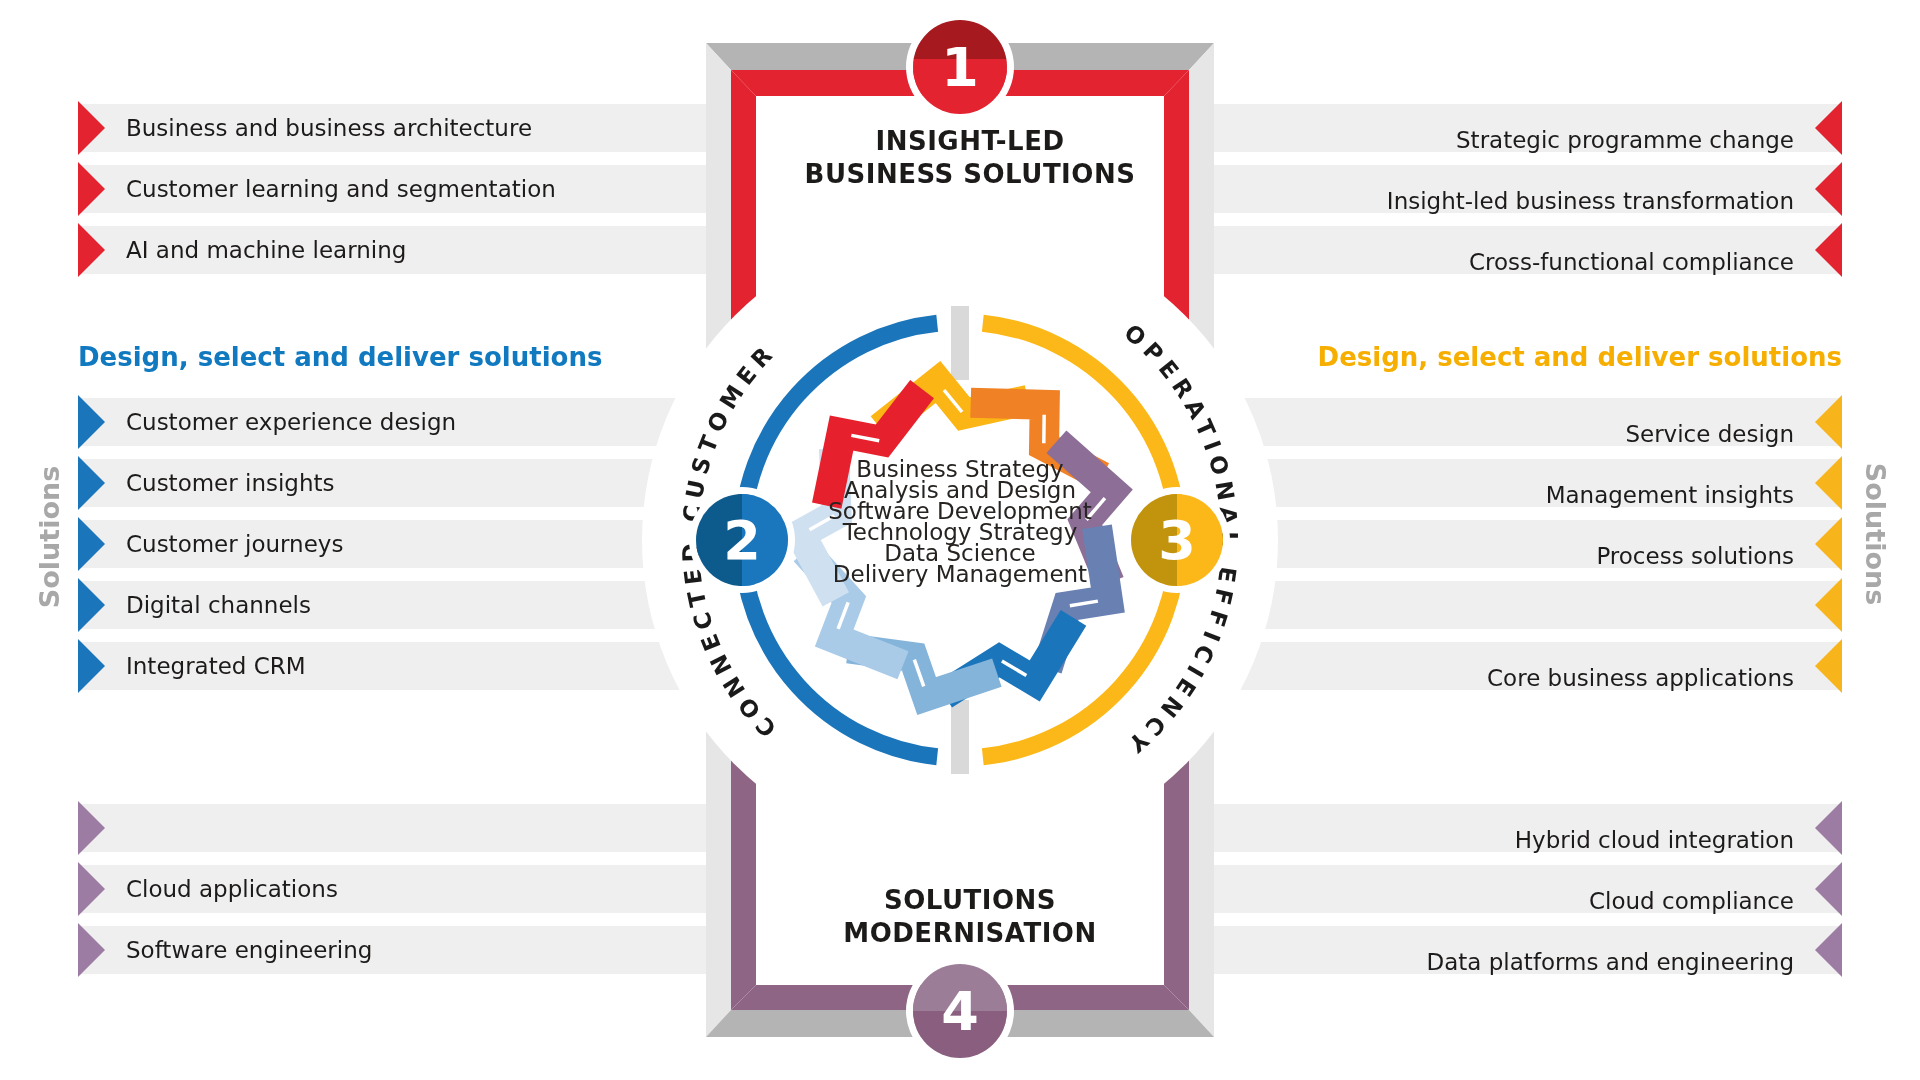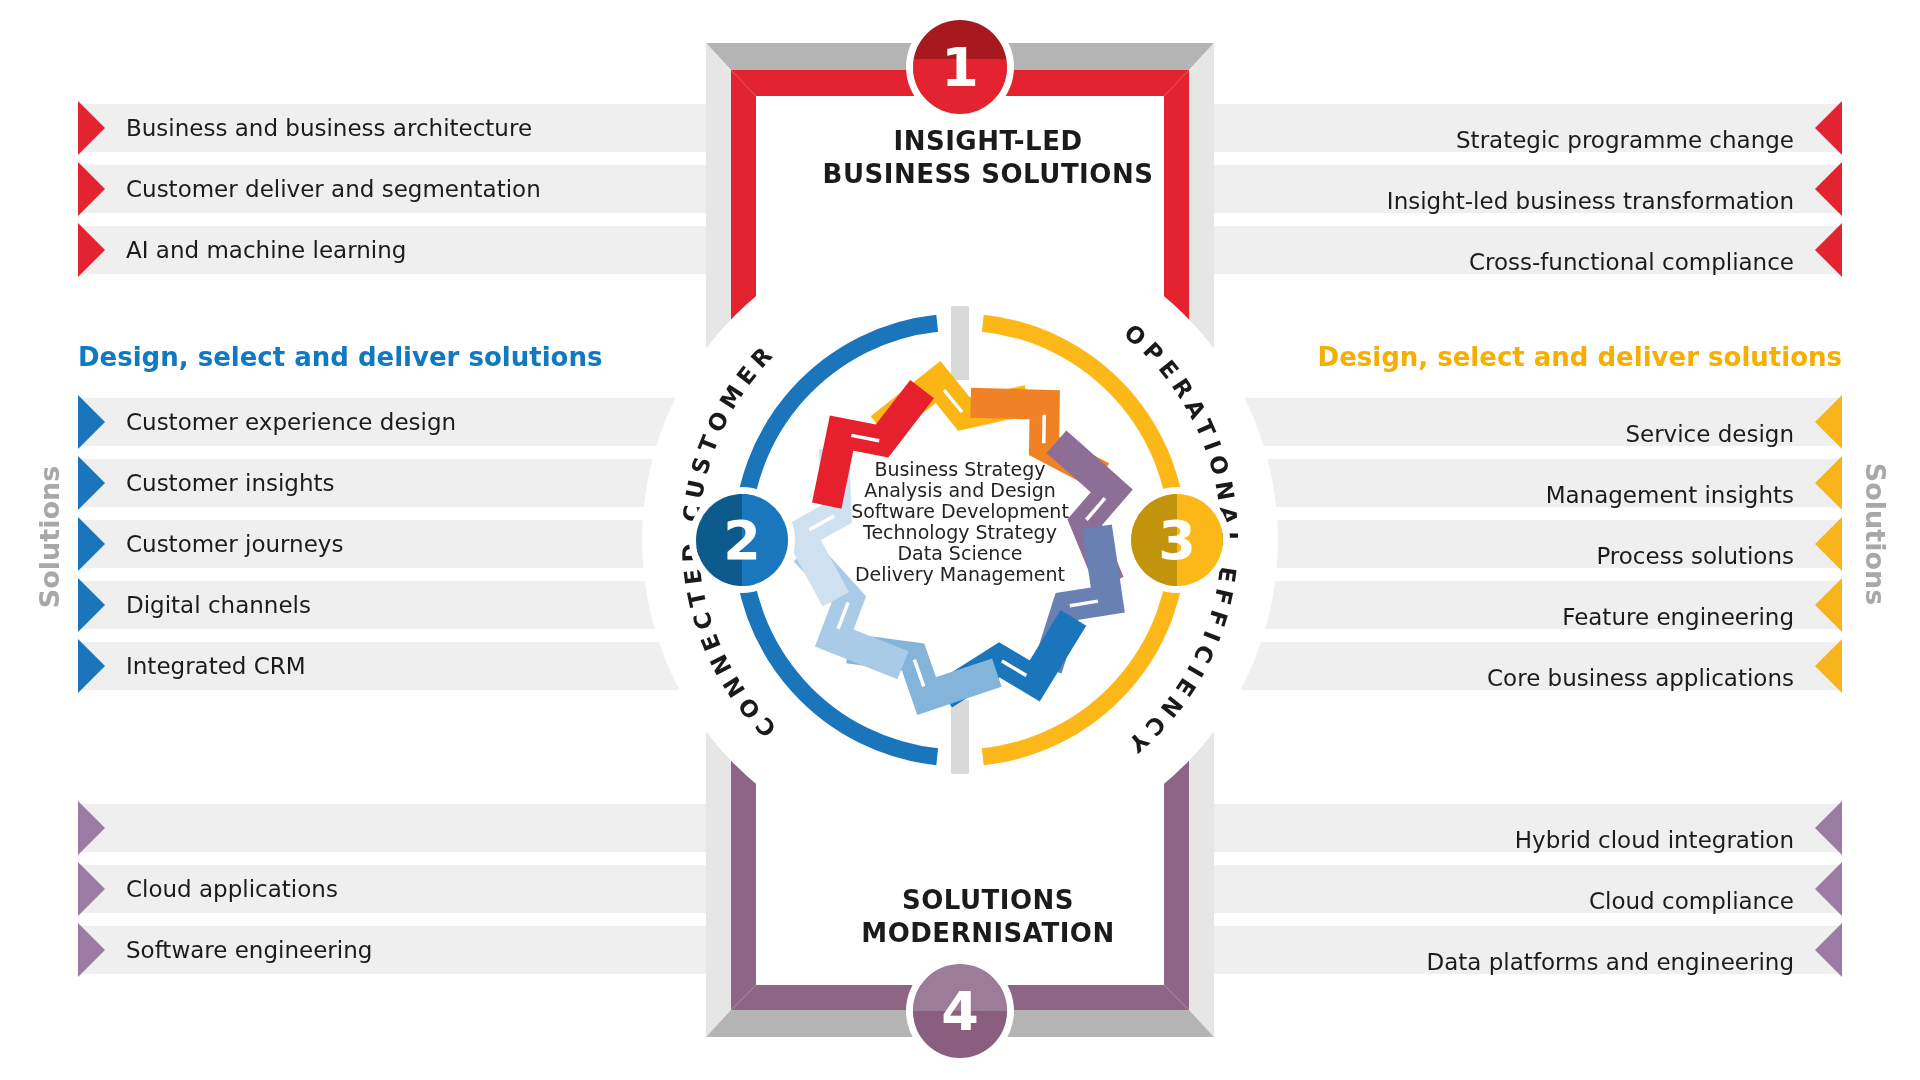--- a/index.html
+++ b/index.html
@@ -24,50 +24,50 @@
   .r .lbl{left:40px;right:48px;text-align:right;margin-top:12px;}
   
   .hdr{position:absolute;top:336px;font-size:26px;font-weight:bold;line-height:42px;white-space:nowrap;}
   .hdr.hl{left:78px;color:#1179bf;}
   .hdr.hr{right:78px;color:#f6ae00;text-align:right;}
   
   .sideLabel{position:absolute;font-size:27px;font-weight:bold;color:#a9a8a8;white-space:nowrap;}
   .sideLabel.sl{left:49px;top:537px;transform:translate(-50%,-50%) rotate(-90deg);}
   .sideLabel.sr{left:1875px;top:534px;transform:translate(-50%,-50%) rotate(90deg);}
   
-  .qtitle{position:absolute;left:758px;width:460px;text-align:center;font-weight:bold;
+  .qtitle{position:absolute;left:740px;width:460px;text-align:center;font-weight:bold;
           font-size:26px;line-height:33px;color:#1d1b1a;letter-spacing:.5px;}
   #qt1{top:125px;}
   #qt4{top:884px;}
   
   .circle{position:absolute;border-radius:50%;box-shadow:0 0 0 7px #fff;color:#fff;font-weight:bold;
           display:flex;align-items:center;justify-content:center;font-size:54px;}
   #c1{left:913px;top:20px;width:94px;height:94px;background:linear-gradient(180deg,#a6191f 0 41%,#e32330 41%);}
   #c2{left:696px;top:494px;width:92px;height:92px;background:linear-gradient(90deg,#0d5a8c 0 50%,#1b77bd 50%);}
   #c3{left:1131px;top:494px;width:92px;height:92px;background:linear-gradient(90deg,#c2930c 0 50%,#fcb818 50%);}
   #c4{left:913px;top:964px;width:94px;height:94px;background:linear-gradient(180deg,#9c7d98 0 50%,#8a5e7e 50%);}
   
   .centerText{position:absolute;left:760px;top:459px;width:400px;text-align:center;
-              font-size:19px;line-height:21px;color:#262321;}
+              font-size:23px;line-height:21px;color:#262321;}
   svg.overlay{position:absolute;left:0;top:0;}
   .curved{font-size:23px;font-weight:bold;letter-spacing:6px;fill:#1a1a1a;}
 </style>
 </head>
 <body>
 
 <div class="sideLabel sl">Solutions</div>
 <div class="sideLabel sr">Solutions</div>
 
 <div class="row l red" style="top:104px">
   <span class="arr"></span>
   <span class="lbl">Business and business architecture</span>
 </div>
 <div class="row l red" style="top:165px">
   <span class="arr"></span>
-  <span class="lbl">Customer deliver and segmentation</span>
+  <span class="lbl">Customer learning and segmentation</span>
 </div>
 <div class="row l red" style="top:226px">
   <span class="arr"></span>
   <span class="lbl">AI and machine learning</span>
 </div>
 
 <div class="row r red" style="top:104px">
   <span class="arr"></span>
   <span class="lbl">Strategic programme change</span>
 </div>
@@ -111,21 +111,20 @@
 <div class="row r mid yellow" style="top:459px">
   <span class="arr"></span>
   <span class="lbl">Management insights</span>
 </div>
 <div class="row r mid yellow" style="top:520px">
   <span class="arr"></span>
   <span class="lbl">Process solutions</span>
 </div>
 <div class="row r mid yellow" style="top:581px">
   <span class="arr"></span>
-  <span class="lbl">Feature engineering</span>
 </div>
 <div class="row r mid yellow" style="top:642px">
   <span class="arr"></span>
   <span class="lbl">Core business applications</span>
 </div>
 
 <div class="row l purple" style="top:804px">
   <span class="arr"></span>
 </div>
 <div class="row l purple" style="top:865px">

